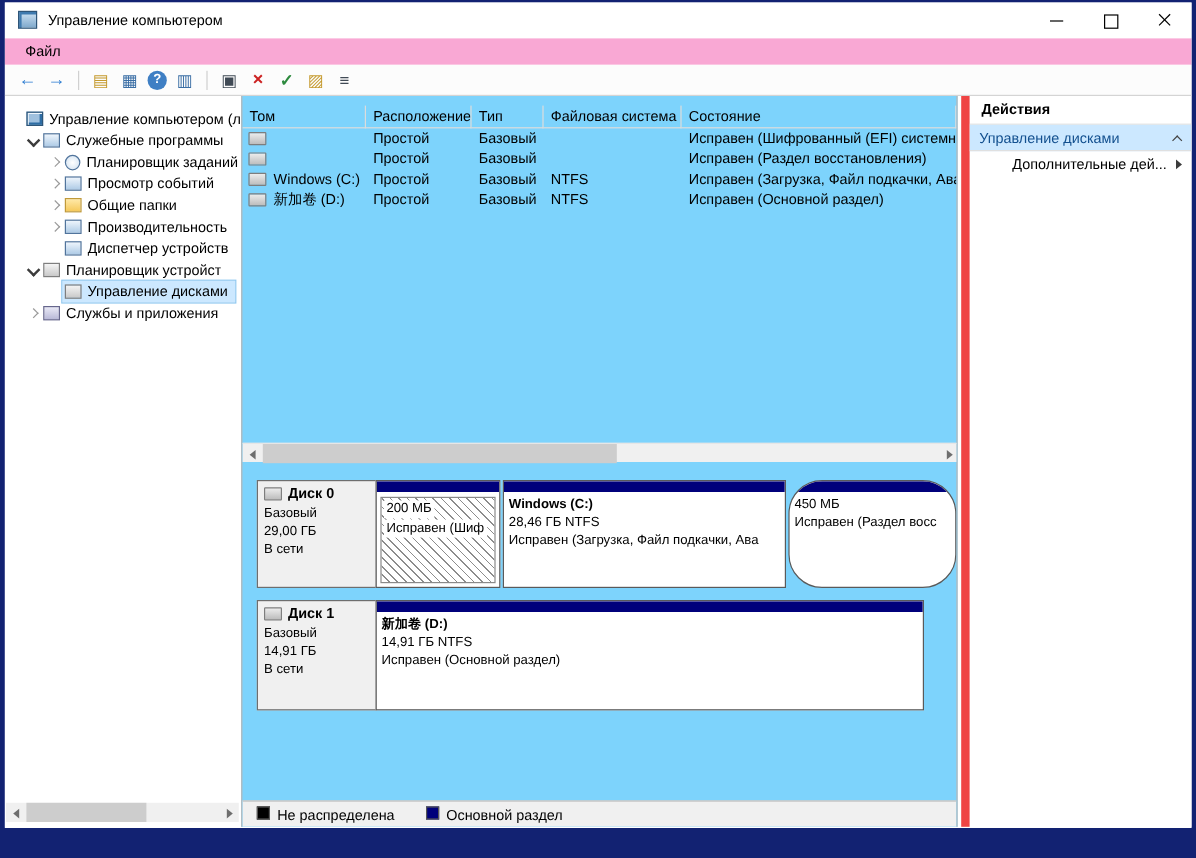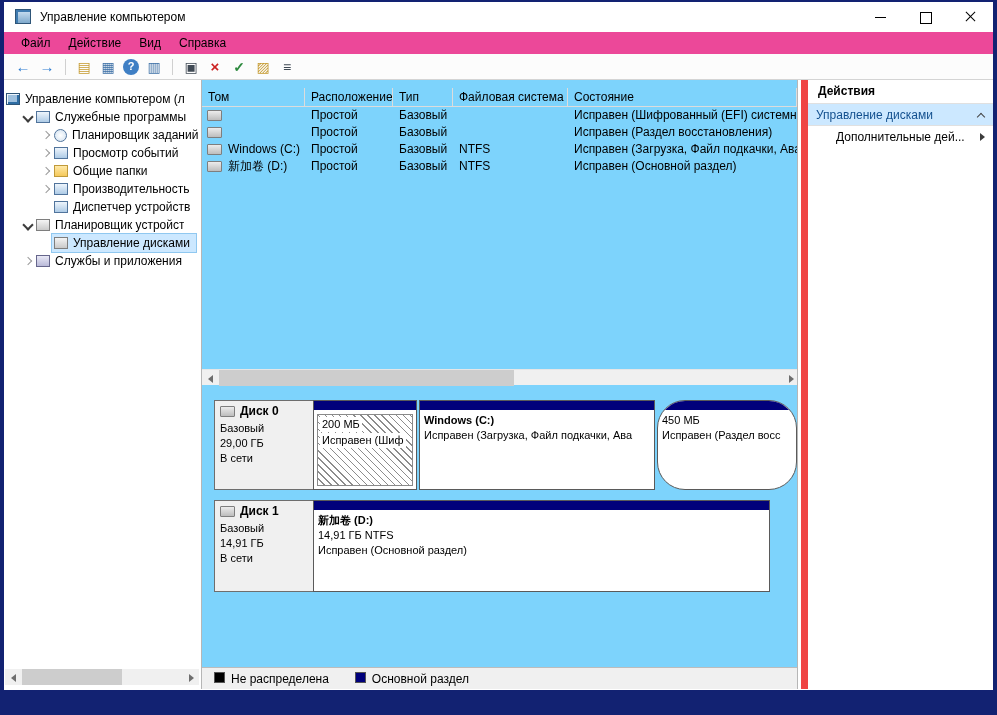--- a/index.html
+++ b/index.html
@@ -16,21 +16,21 @@
   .title-text { position:absolute; left:36px; top:0; line-height:30px; white-space:nowrap; }
   .win-controls { position:absolute; right:0; top:0; height:30px; display:flex; }
   .wc { width:45px; height:30px; position:relative; }
   .wc-min::after { content:""; position:absolute; left:17px; top:15px; width:11px; height:1px; background:#000; }
   .wc-max::after { content:""; position:absolute; left:17px; top:10px; width:10px; height:10px; border:1px solid #000; }
   .wc-close::before, .wc-close::after { content:""; position:absolute; left:16px; top:14px; width:13px; height:1px; background:#000; }
   .wc-close::before { transform:rotate(45deg); }
   .wc-close::after  { transform:rotate(-45deg); }
 
   
-  .menubar { position:absolute; left:0; top:30px; width:100%; height:22px; display:flex; padding-left:8px; background:#ec4899; }
+  .menubar { position:absolute; left:0; top:30px; width:100%; height:22px; display:flex; padding-left:8px; background:#f9a8d4;flex-direction:column; }
   .menu-item { padding:0 9px; line-height:22px; cursor:default; }
 
   
   .toolbar { position:absolute; left:0; top:52px; width:100%; height:26px; display:flex; align-items:center;
              padding-left:10px; gap:6px; background:#fcfcfc; border-bottom:1px solid #d4d4d4; }
   .tbi { width:18px; height:18px; display:flex; align-items:center; justify-content:center; font-size:13px; line-height:1; }
   .tbi.blue { color:#2c7cd1; font-weight:bold; font-size:15px; }
   .tbi.tbl  { color:#3a6ea5; font-size:14px; }
   .tbi.gold { color:#c59a2f; font-size:14px; }
   .tbi.dark { color:#404a55; font-size:14px; }
@@ -42,21 +42,21 @@
   
   .tree-pane    { position:absolute; left:0;   top:78px; width:197px; height:609px; background:#fff; overflow:hidden; }
   .center-pane  { position:absolute; left:197px; top:78px; width:597px; height:609px; background:#7dd3fc;
                   border-left:1px solid #b6b6b6; border-right:1px solid #b6b6b6; overflow:hidden; }
   .actions-pane { position:absolute; left:797px; top:78px; width:192px; height:609px; background:#fff;
                   border-left:7px solid #ef4444; overflow:hidden; }
 
   
   .tree { position:absolute; left:0; top:10px; width:100%; }
   .tree-row { height:18px; display:flex; align-items:center; white-space:nowrap; cursor:default; }
-  .tree-row.lvl0 { padding-left:0; }
+  .tree-row.lvl0 { padding-left:16px; }
   .tree-row.lvl1 { padding-left:18px; }
   .tree-row.lvl2 { padding-left:36px; }
   .chev { flex:none; width:12px; height:12px; position:relative; }
   .chev.closed::after { content:""; position:absolute; left:3px; top:3px; width:5px; height:5px;
                         border-top:1px solid #9a9a9a; border-right:1px solid #9a9a9a; transform:rotate(45deg); }
   .chev.open::after   { content:""; position:absolute; left:2px; top:2px; width:6px; height:6px;
                         border-right:2px solid #3c3c3c; border-bottom:2px solid #3c3c3c; transform:rotate(45deg); }
   .tico { flex:none; width:14px; height:12px; margin:0 5px 0 2px; border:1px solid #51749c;
           background:linear-gradient(180deg,#eef5fc,#aecbe6); }
   .tico.computer { background:#9fc0de; border-color:#2e5578; box-shadow: inset 1px 1px 0 #eef5fc, inset -2px -2px 0 #2e6da4; }
@@ -112,21 +112,21 @@
   .legend-item { display:flex; margin-right:26px; }
   .lg-sq { width:11px; height:11px; margin-right:6px; border:1px solid #555; }
 
   
   .actions-title { height:24px; line-height:23px; padding-left:10px; font-weight:bold; border-bottom:1px solid #e0e0e0; }
   .action-row1 { height:22px; display:flex; align-items:center; background:#cce8ff; padding:0 8px; border-bottom:1px solid #e0e0e0; color:#13508f; }
   .action-row1 .alabel { flex:1; overflow:hidden; white-space:nowrap; }
   .chev-up { flex:none; width:8px; height:8px; position:relative; }
   .chev-up::after { content:""; position:absolute; left:1px; top:3px; width:5px; height:5px;
                     border-left:1.5px solid #444; border-top:1.5px solid #444; transform:rotate(45deg); }
-  .action-row2 { height:22px; display:flex; align-items:center; padding:0 8px 0 28px; position:relative; }
+  .action-row2 { height:22px; display:flex; align-items:center; padding:0 8px 0 28px; position:relative;text-align:center; }
   .action-row2 .alabel { flex:1; overflow:hidden; white-space:nowrap; }
   .sub-arrow { flex:none; width:0; height:0; border-left:5px solid #3c3c3c; border-top:4px solid transparent; border-bottom:4px solid transparent; }
 </style>
 </head>
 <body>
 
 <div class="frame">
   <div class="window">
 
     <div class="titlebar">
@@ -335,20 +335,21 @@
           <div class="pbody">
             <div class="pline">200 МБ</div>
             <div class="pline">Исправен (Шиф</div>
           </div>
         </div>
 
         <div class="part" style="left:217px; width:236px; height:90px;">
           <div class="pbar"></div>
           <div class="pbody">
             <div class="pline pname">Windows (C:)</div>
+            <div class="pline">28,46 ГБ NTFS</div>
             <div class="pline">Исправен (Загрузка, Файл подкачки, Ава</div>
           </div>
         </div>
 
         <div class="part" style="left:455px; width:140px; height:90px;border-radius:28px;">
           <div class="pbar"></div>
           <div class="pbody">
             <div class="pline">450 МБ</div>
             <div class="pline">Исправен (Раздел восс</div>
           </div>

